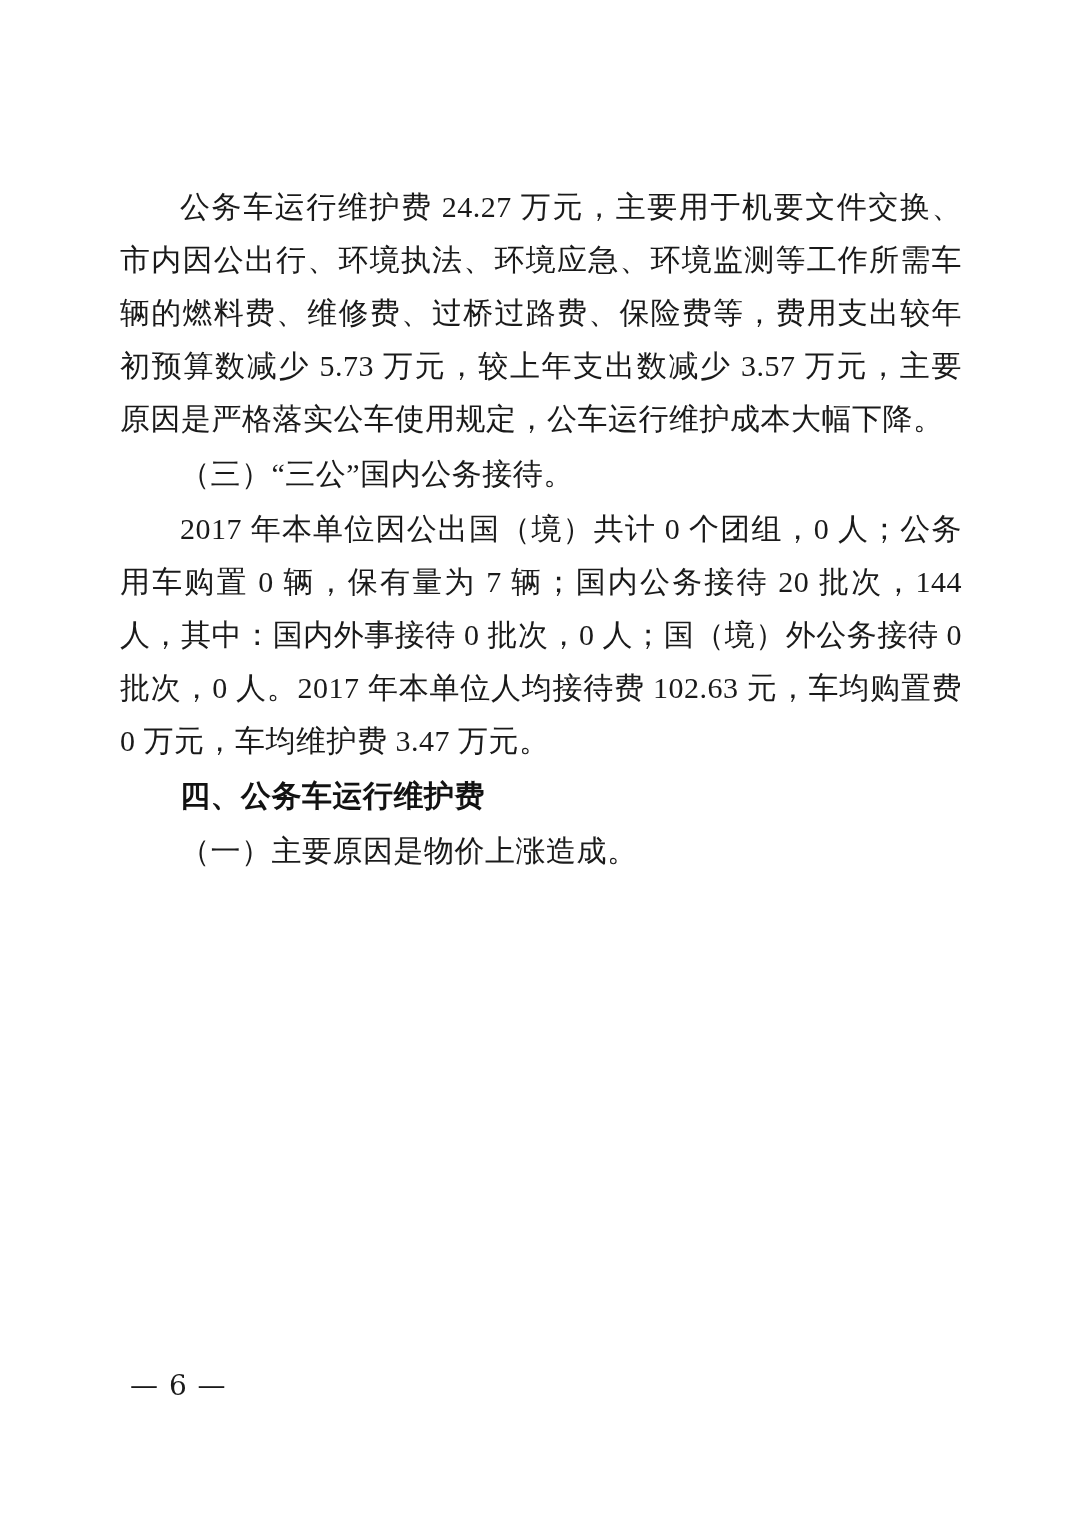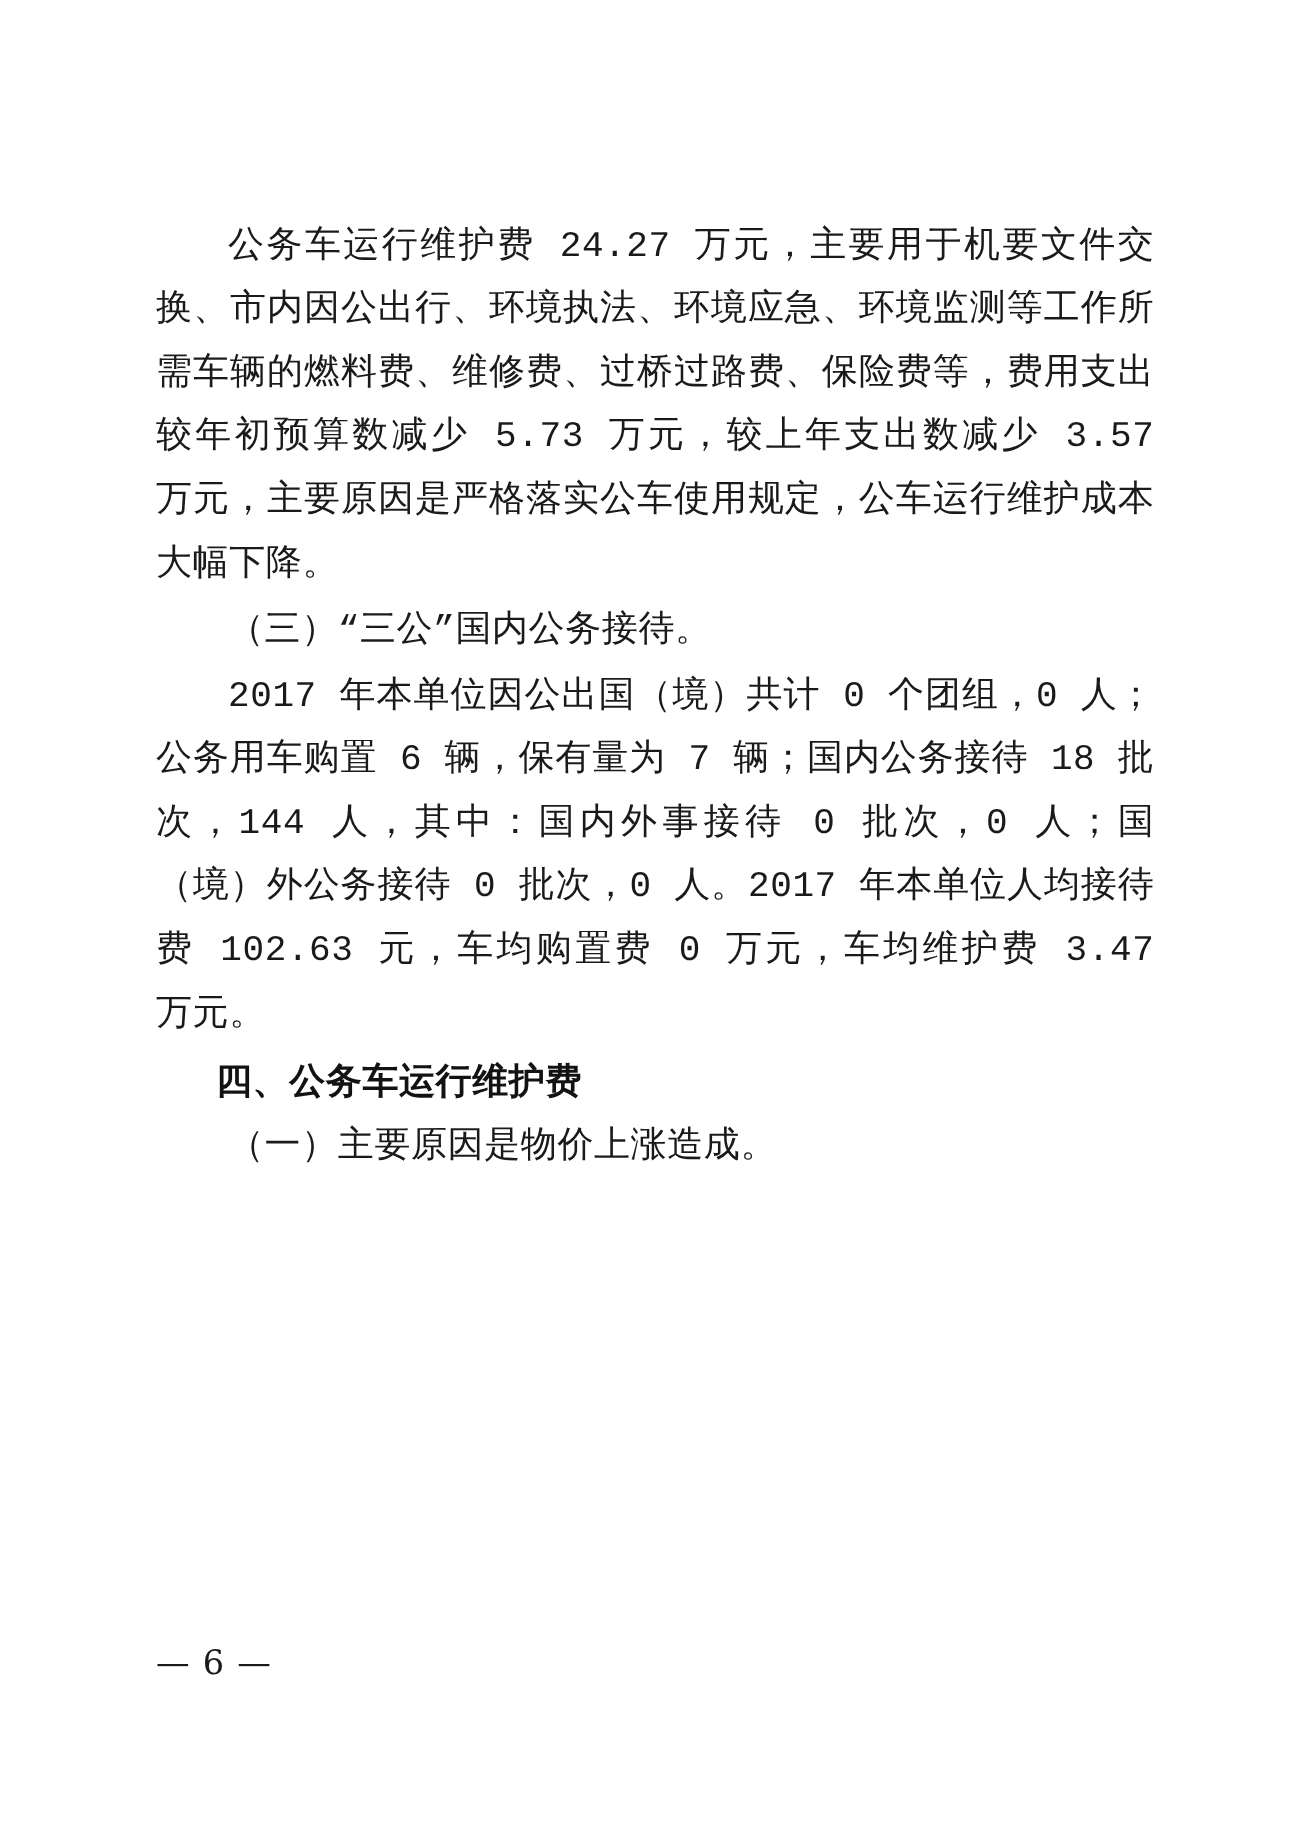--- a/index.html
+++ b/index.html
@@ -15,22 +15,22 @@
     box-sizing: border-box;
     overflow: hidden;
   }
   .content {
     position: absolute;
     left: 120px;
     top: 180px;
     width: 842px;
   }
   p.para {
-    margin: 0 0 2px 10px;
-    font-family: Liberation Mono, monospace;
+    margin: 0 0 2px 0;
+    font-family: Liberation Serif, serif;
     font-size: 30px;
     line-height: 53px;
     color: #1a1a1a;
     text-align: justify;
     text-justify: inter-ideograph;
     text-indent: 2em;
     letter-spacing: 0.5px;
   }
   h2.heading {
     margin: 0 0 2px 0;
@@ -52,18 +52,18 @@
     letter-spacing: 1px;
   }
 </style>
 </head>
 <body>
 
 <div class="page">
   <div class="content">
     <p class="para">公务车运行维护费 24.27 万元，主要用于机要文件交换、市内因公出行、环境执法、环境应急、环境监测等工作所需车辆的燃料费、维修费、过桥过路费、保险费等，费用支出较年初预算数减少 5.73 万元，较上年支出数减少 3.57 万元，主要原因是严格落实公车使用规定，公车运行维护成本大幅下降。</p>
     <p class="para">（三）“三公”国内公务接待。</p>
-    <p class="para">2017 年本单位因公出国（境）共计 0 个团组，0 人；公务用车购置 6 辆，保有量为 7 辆；国内公务接待 18 批次，144 人，其中：国内外事接待 0 批次，0 人；国（境）外公务接待 0 批次，0 人。2017 年本单位人均接待费 102.63 元，车均购置费 0 万元，车均维护费 3.47 万元。</p>
+    <p class="para">2017 年本单位因公出国（境）共计 0 个团组，0 人；公务用车购置 0 辆，保有量为 7 辆；国内公务接待 20 批次，144 人，其中：国内外事接待 0 批次，0 人；国（境）外公务接待 0 批次，0 人。2017 年本单位人均接待费 102.63 元，车均购置费 0 万元，车均维护费 3.47 万元。</p>
     <h2 class="heading">四、公务车运行维护费</h2>
     <p class="para">（一）主要原因是物价上涨造成。</p>
   </div>
   <div class="page-number">— 6 —</div>
 </div>
 
 </body></html>

